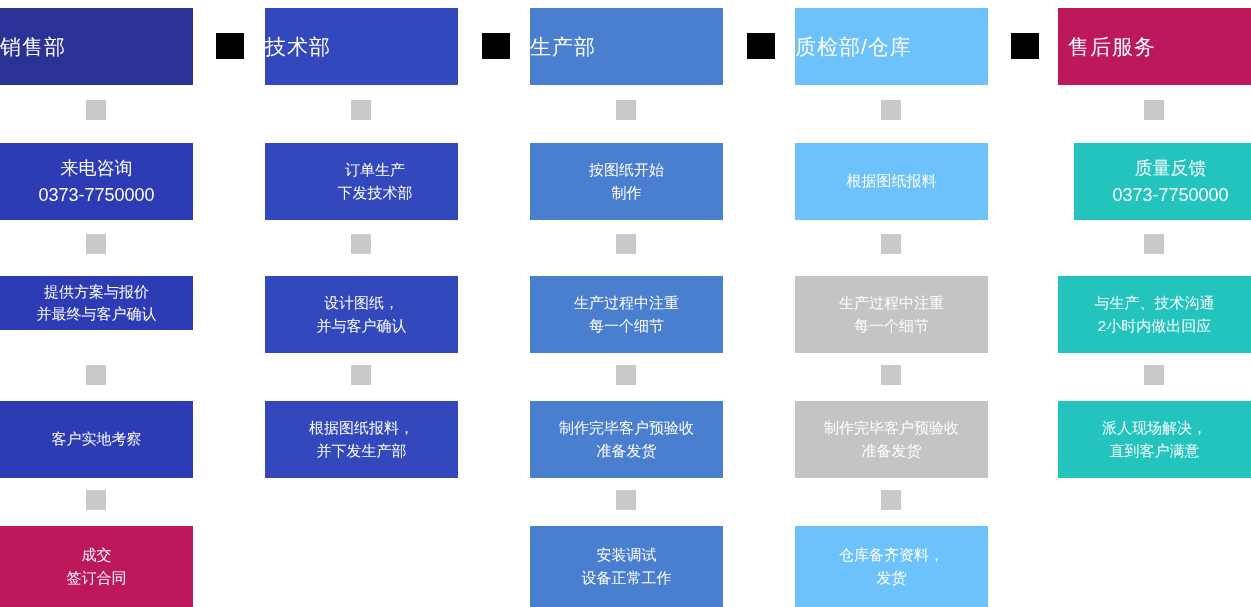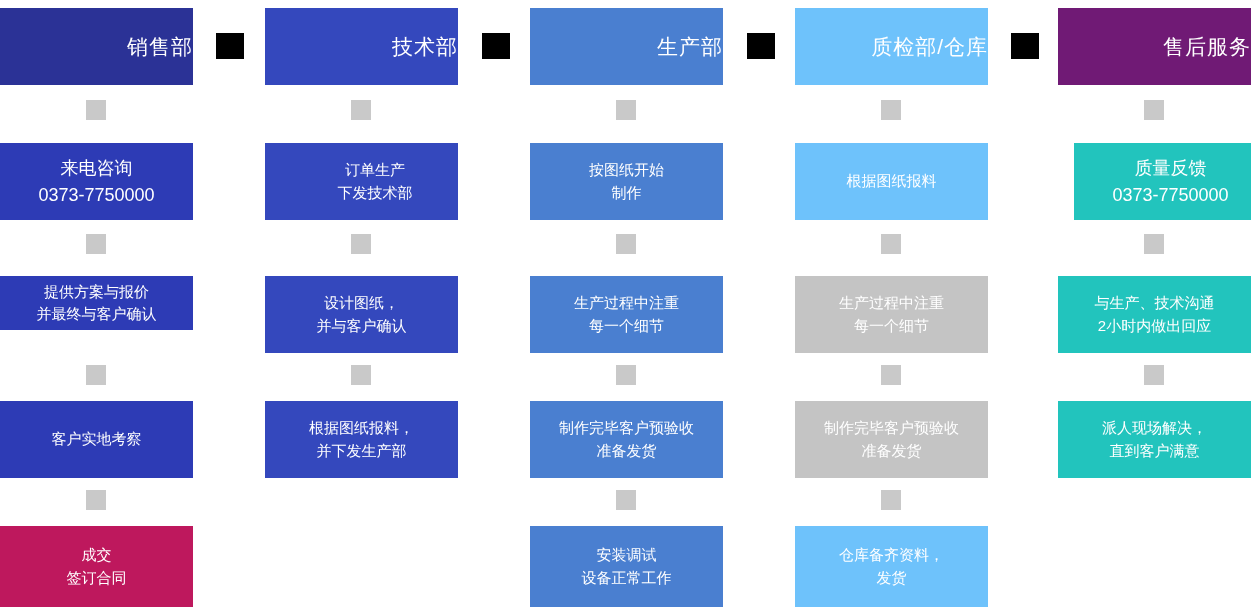--- a/index.html
+++ b/index.html
@@ -19,21 +19,21 @@
     height: 607px;
   }
 
   .header-box {
     position: absolute;
     top: 8px;
     width: 193px;
     height: 77px;
     display: flex;
     align-items: center;
-    justify-content: flex-end;
+    justify-content: flex-start;
     color: #ffffff;
     font-size: 21px;
     letter-spacing: 1px;
     box-sizing: border-box;
   }
   .cell {
     position: absolute;
     width: 193px;
     display: flex;
     flex-direction: column;
@@ -130,21 +130,21 @@
       <span class="line">每一个细节</span>
     </div>
     <div class="cell t15" style="left: 795px; top: 401px; height: 77px; background: rgb(196, 196, 196);">
       <span class="line">制作完毕客户预验收</span>
       <span class="line">准备发货</span>
     </div>
     <div class="cell t15" style="left: 795px; top: 526px; height: 81px; background: rgb(110, 194, 251);">
       <span class="line">仓库备齐资料，</span>
       <span class="line">发货</span>
     </div>
-    <div class="header-box" style="left: 1058px; background: #701a75;">
+    <div class="header-box" style="left: 1058px; background: #be185d; padding-left: 10px;">
       <span>售后服务</span>
     </div>
     <div class="cell t18" style="left: 1058px; top: 143px; height: 77px; background: rgb(34, 196, 189); margin-left: 16px;">
       <span class="line">质量反馈</span>
       <span class="line">0373-7750000</span>
     </div>
     <div class="cell t15" style="left: 1058px; top: 276px; height: 77px; background: rgb(34, 196, 189);">
       <span class="line">与生产、技术沟通</span>
       <span class="line">2小时内做出回应</span>
     </div>

